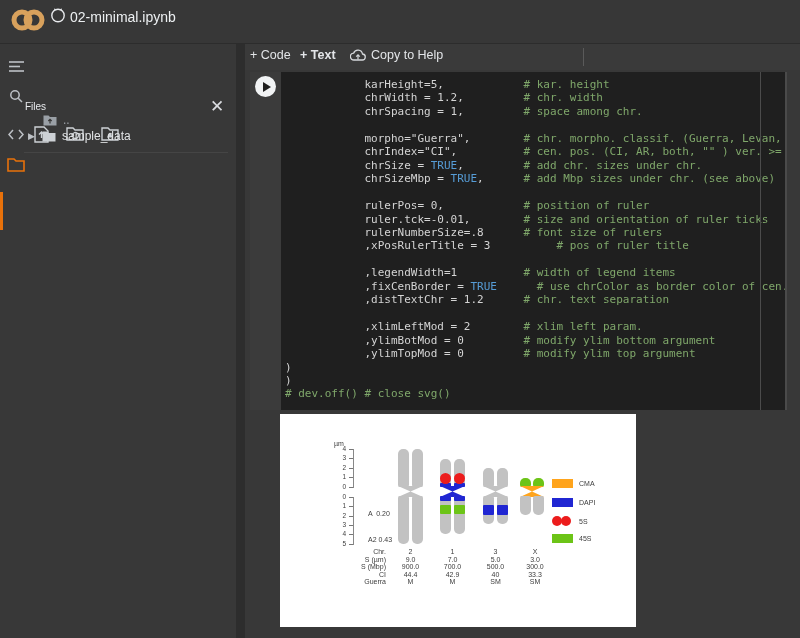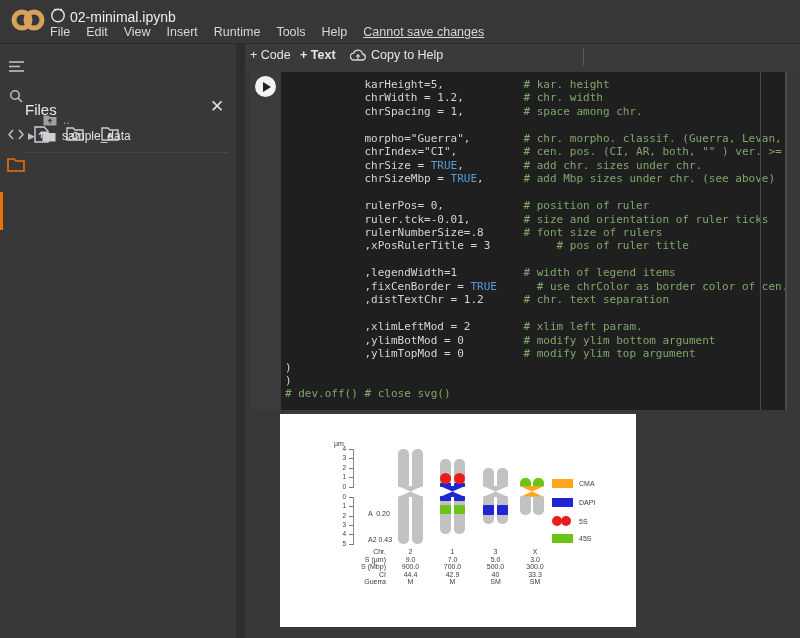--- a/index.html
+++ b/index.html
@@ -17,21 +17,21 @@
               font-size:12.5px; color:#d5d8db; }
   .menu-item { cursor:default; }
   .cannot-save { text-decoration:underline; color:#d5d8db; }
 
   
   .sidebar { position:absolute; left:0; top:44px; width:236px; bottom:0; background:#383838; }
   .side-divider { position:absolute; left:236px; top:44px; width:9px; bottom:0; background:#2d2d2d; }
   .rail-icon { position:absolute; left:6px; width:20px; height:20px; color:#bdc1c6;
                display:flex; align-items:center; justify-content:center; font-size:13px; }
   .rail-active-bar { position:absolute; left:0; top:148px; width:3px; height:38px; background:#E8710A; }
-  .panel-header { position:absolute; left:25px; top:57px; font-size:15px; color:#e8eaed; }
+  .panel-header { position:absolute; left:25px; top:57px; font-size:10px; color:#e8eaed; }
   .panel-close { position:absolute; left:206px; top:52px; width:22px; height:22px;
                  font-size:17px; color:#dadce0; text-align:center; line-height:22px; }
   .panel-actions { position:absolute; left:34px; top:82px; display:flex; gap:17px; color:#cdd1d5; }
   .panel-sep { position:absolute; left:24px; top:108px; width:204px; height:1px; background:#454545; }
   .tree-row { position:absolute; display:flex; align-items:center; gap:6px; font-size:12px; color:#e2e4e6; }
   .tree-chevron { font-size:9px; color:#bdc1c6; width:8px; }
 
   
   .toolbar { position:absolute; left:245px; top:44px; width:555px; height:26px; background:#3a3a3a; }
   .tb-btn { position:absolute; top:4px; font-size:12.5px; color:#e3e5e8; display:flex; align-items:center; gap:5px; }
@@ -81,30 +81,20 @@
 <div class="header">
   <svg class="logo" width="36" height="26" viewBox="0 0 36 26">
     <circle cx="12" cy="13" r="8" fill="none" stroke="#d8a15c" stroke-width="5"></circle>
     <circle cx="24" cy="13" r="8" fill="none" stroke="#d8a15c" stroke-width="5"></circle>
   </svg>
   <svg class="gh-icon" width="16" height="16" viewBox="0 0 16 16">
     <circle cx="8" cy="8.5" r="6.2" fill="none" stroke="#e8eaed" stroke-width="1.4"></circle>
     <path d="M4.5 3.5 L4 1.4 L6.3 2.3 Z M11.5 3.5 L12 1.4 L9.7 2.3 Z" fill="#e8eaed"></path>
   </svg>
   <div class="nb-title">02-minimal.ipynb</div>
-  <div class="menu-row">
-    <span class="menu-item">File</span>
-    <span class="menu-item">Edit</span>
-    <span class="menu-item">View</span>
-    <span class="menu-item">Insert</span>
-    <span class="menu-item">Runtime</span>
-    <span class="menu-item">Tools</span>
-    <span class="menu-item">Help</span>
-    <span class="cannot-save">Cannot save changes</span>
-  </div>
 </div>
 
 <div class="sidebar">
   <div class="rail-icon" style="top:12px;">
     <svg width="15" height="13" viewBox="0 0 15 13">
         <g stroke="#bdc1c6" stroke-width="1.6">
       <line x1="0" y1="2" x2="15" y2="2"></line>
           <line x1="0" y1="6.5" x2="11" y2="6.5"></line>
           <line x1="0" y1="11" x2="15" y2="11"></line>
         </g>

